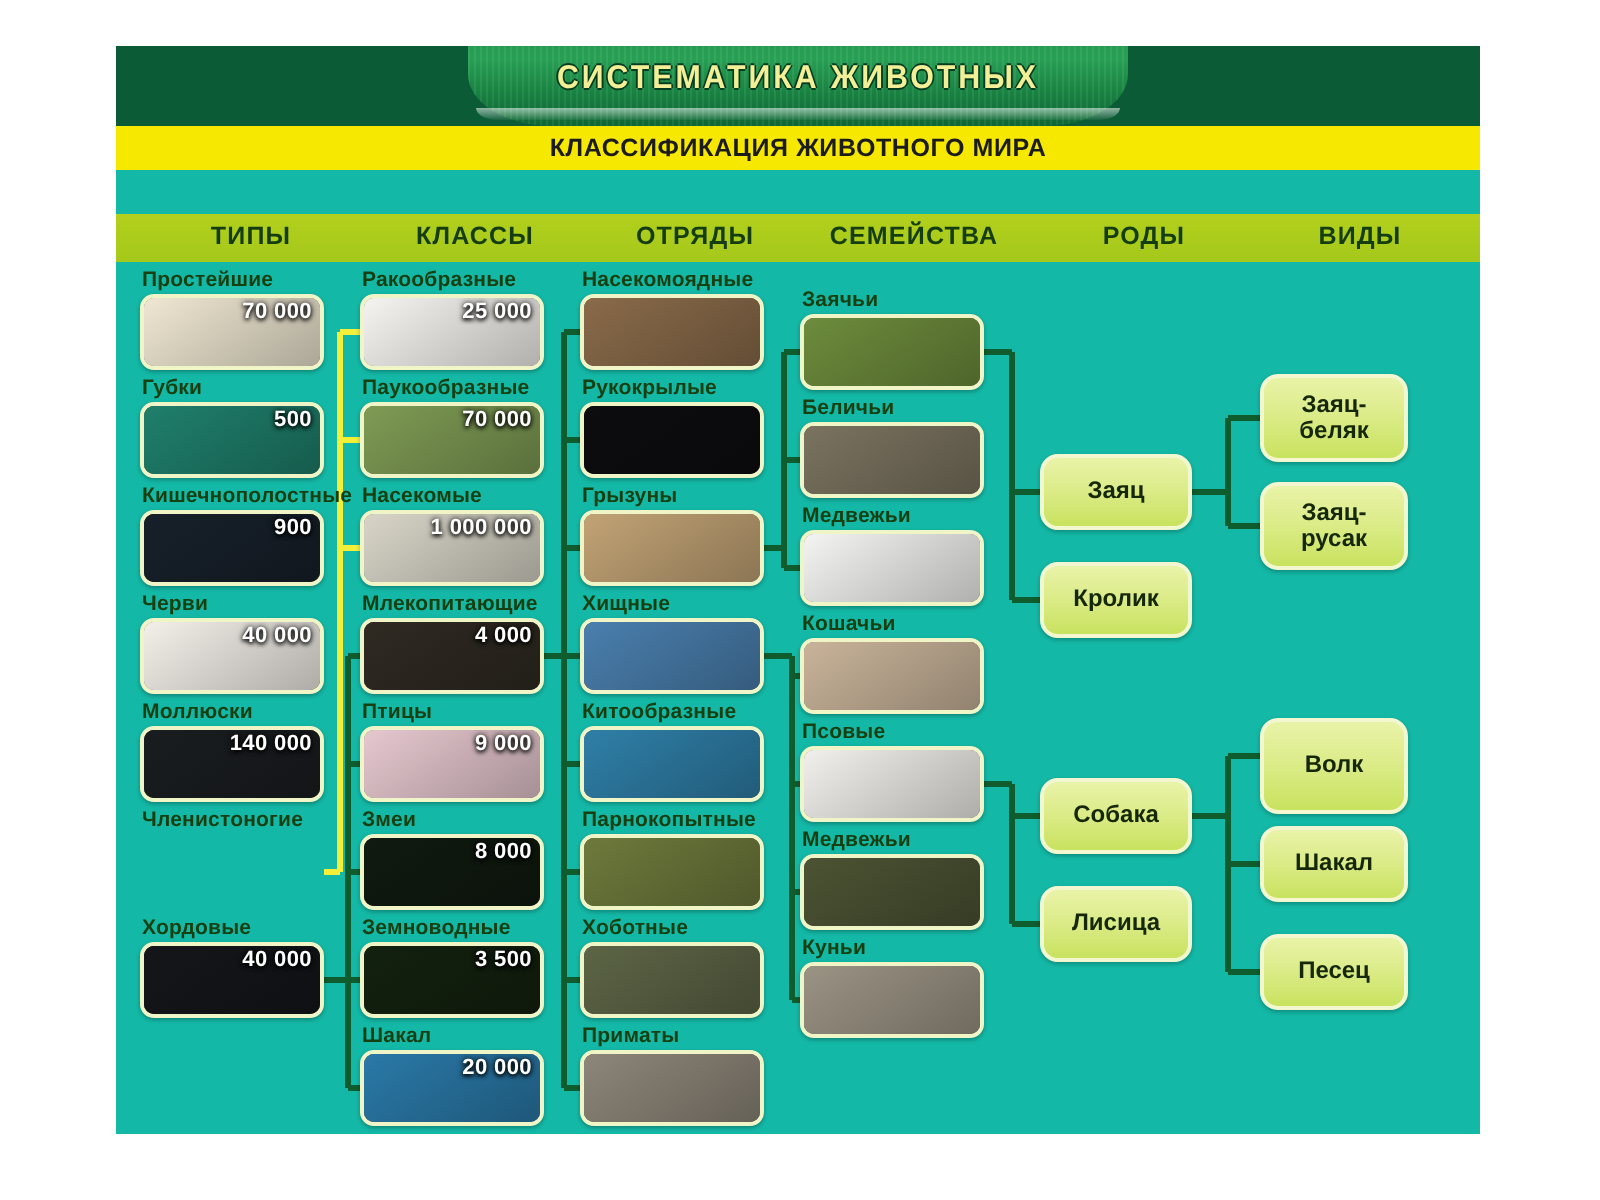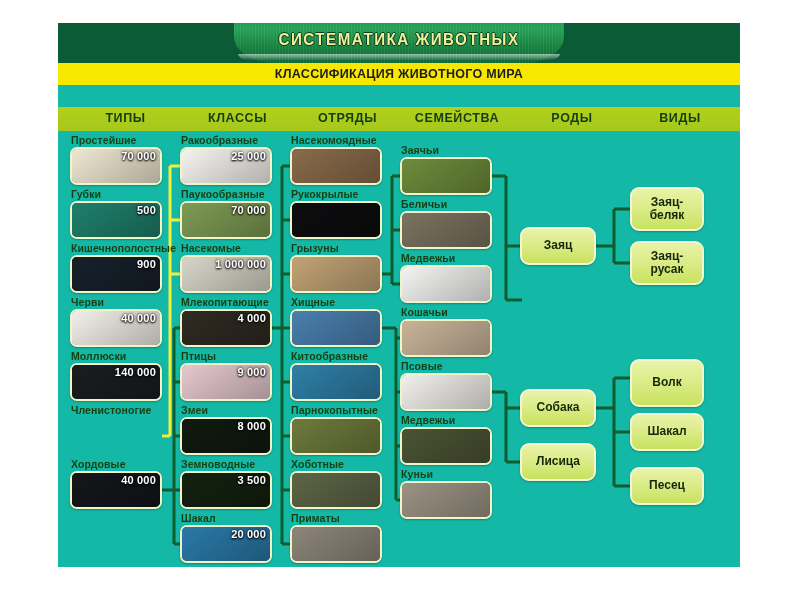--- a/index.html
+++ b/index.html
@@ -299,20 +299,21 @@
       </div>
       <div class="caption" style="left: 343px; top: 283px;">Медвежьи</div>
       <div class="card" style="left: 342px; top: 296px; width: 92px; height: 38px;">
         <div class="ph" style="background: linear-gradient(145deg, rgb(76, 83, 51) 0%, rgba(0, 0, 0, 0.28) 100%), rgb(76, 83, 51);"></div>
       </div>
       <div class="caption" style="left: 343px; top: 337px;">Куньи</div>
       <div class="card" style="left: 342px; top: 350px; width: 92px; height: 38px;">
         <div class="ph" style="background: linear-gradient(145deg, rgb(155, 147, 132) 0%, rgba(0, 0, 0, 0.28) 100%), rgb(155, 147, 132);"></div>
       </div>
       <div class="taxbox" style="left: 462px; top: 96px; width: 76px; height: 38px; white-space: pre-line;">Заяц</div>
+      <div class="taxbox" style="left: 462px; top: 150px; width: 76px; height: 38px; white-space: pre-line;">Кролик</div>
       <div class="taxbox" style="left: 462px; top: 258px; width: 76px; height: 38px; white-space: pre-line;">Собака</div>
       <div class="taxbox" style="left: 462px; top: 312px; width: 76px; height: 38px; white-space: pre-line;">Лисица</div>
       <div class="taxbox" style="left: 572px; top: 56px; width: 74px; height: 44px; white-space: pre-line;">Заяц-
 беляк</div>
       <div class="taxbox" style="left: 572px; top: 110px; width: 74px; height: 44px; white-space: pre-line;">Заяц-
 русак</div>
       <div class="taxbox" style="left: 572px; top: 228px; width: 74px; height: 48px; white-space: pre-line;">Волк</div>
       <div class="taxbox" style="left: 572px; top: 282px; width: 74px; height: 38px; white-space: pre-line;">Шакал</div>
       <div class="taxbox" style="left: 572px; top: 336px; width: 74px; height: 38px; white-space: pre-line;">Песец</div>
     </div>

